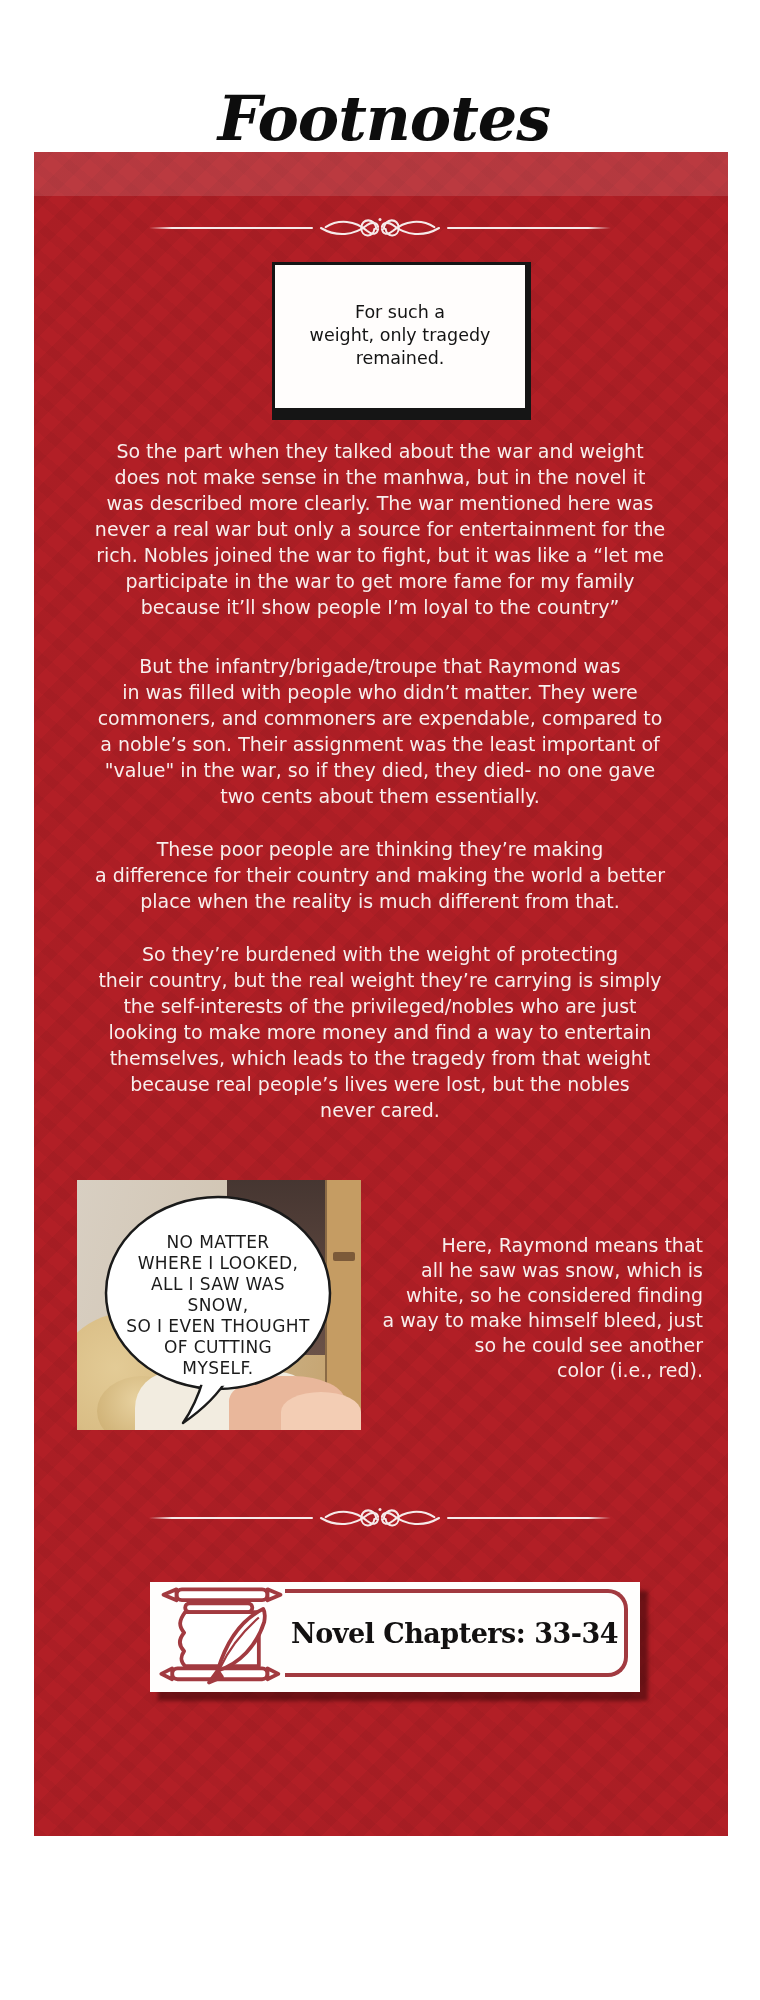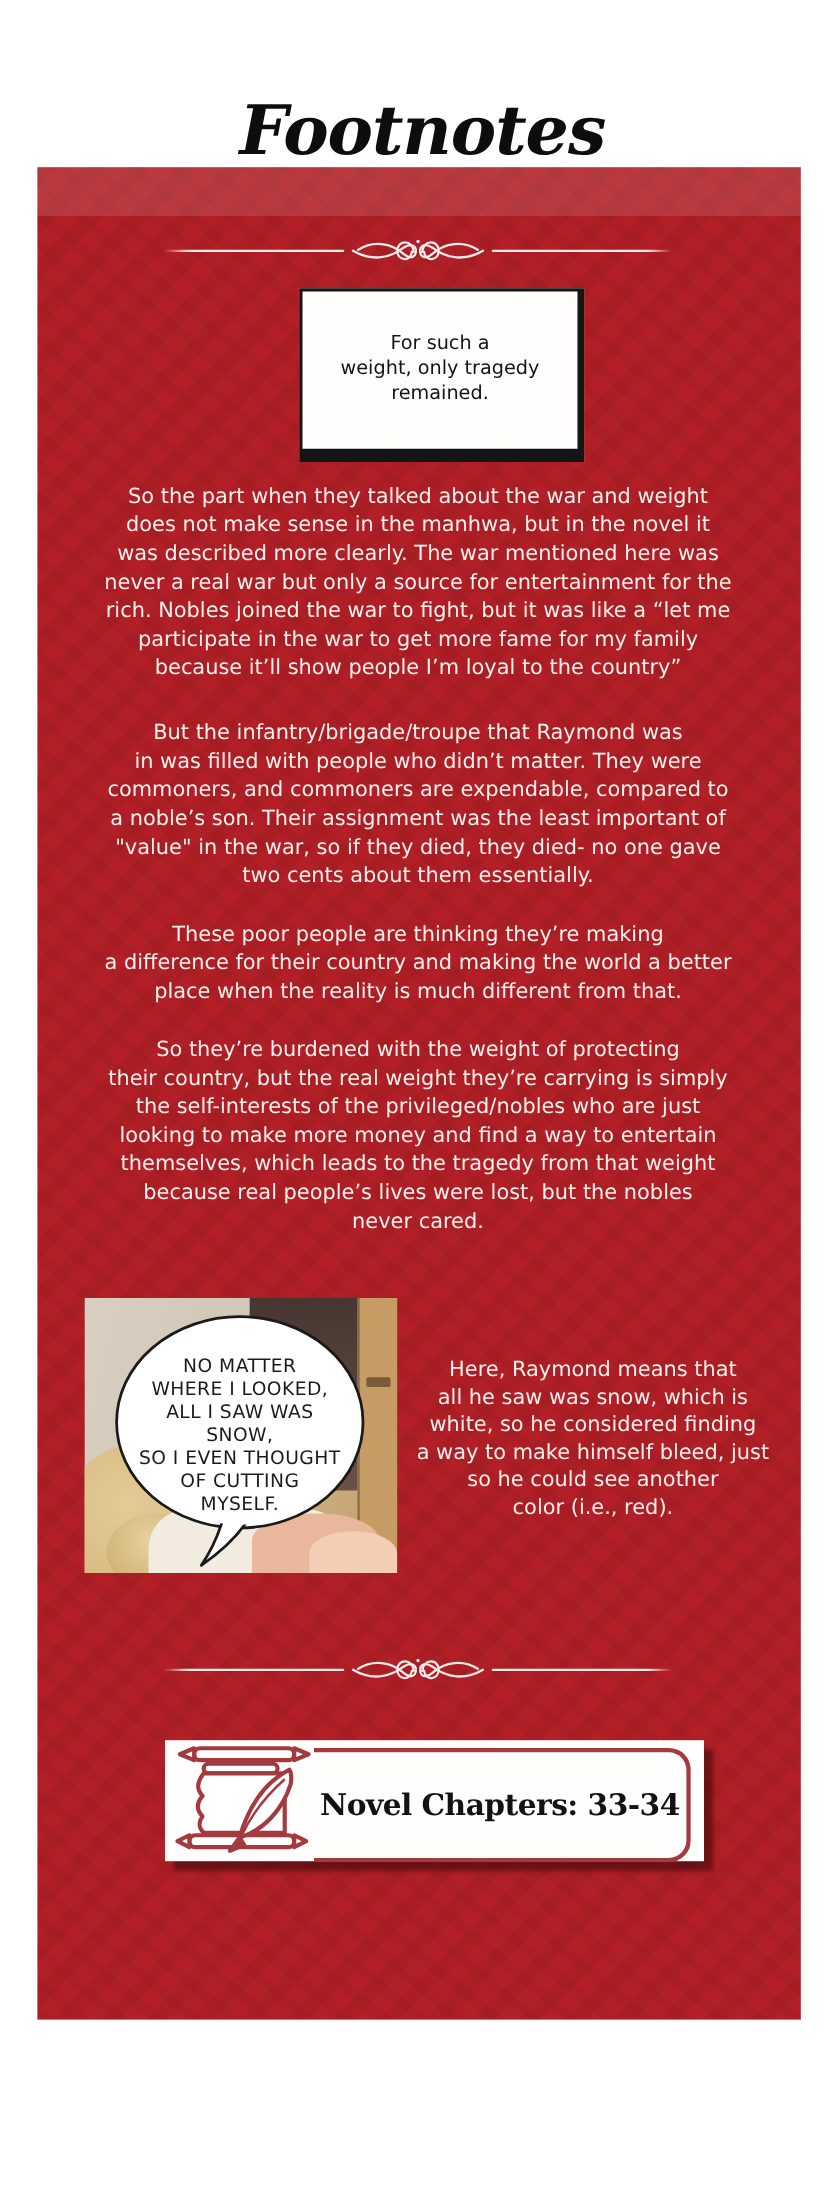--- a/index.html
+++ b/index.html
@@ -49,25 +49,25 @@
     background:radial-gradient(circle at 45% 35%, #e8d2a0, #cfb175 70%, #b18c4e 100%);}
   .manhwa .bedding{position:absolute;left:58px;top:192px;width:180px;height:60px;
     background:#f2ece0;border-radius:36px 36px 0 0;}
   .manhwa .pink{position:absolute;left:152px;top:196px;width:116px;height:56px;border-radius:45% 45% 0 0;
     background:#e9b79b;}
   .manhwa .pink2{position:absolute;left:204px;top:212px;width:80px;height:40px;border-radius:50% 50% 0 0;
     background:#f3cdb4;}
   .manhwa svg.bubble{position:absolute;left:0;top:0;}
   .bubble-text{position:absolute;left:41px;top:52px;width:200px;text-align:center;white-space:pre-line;
     font-size:17px;line-height:21px;letter-spacing:0.4px;color:#1b1b1b;font-weight:500;}
-  .side-note{position:absolute;left:375px;top:1233px;width:328px;text-align:center;white-space:pre-line;
+  .side-note{position:absolute;left:375px;top:1233px;width:328px;text-align:right;white-space:pre-line;
     color:var(--text-white,#f7efed);font-size:19px;line-height:25px;}
   .footer-box{position:absolute;left:150px;top:1582px;width:490px;height:110px;background:#fffefd;
     box-shadow:8px 9px 4px rgba(52,8,10,0.55);}
-  .footer-frame{position:absolute;left:135px;top:7px;width:343px;height:104px;box-sizing:border-box;
+  .footer-frame{position:absolute;left:135px;top:7px;width:343px;height:88px;box-sizing:border-box;
     border:4px solid var(--maroon,#a23a40);border-left:none;border-radius:0 20px 20px 0;
     display:flex;align-items:center;justify-content:center;}
   .footer-label{font-family:"DejaVu Serif",serif;font-weight:700;font-size:27px;letter-spacing:-0.5px;
     color:#131111;white-space:nowrap;}
   .scroll-icon{position:absolute;left:8px;top:3px;}
 </style>
 </head>
 <body>
 
 <div class="page">

